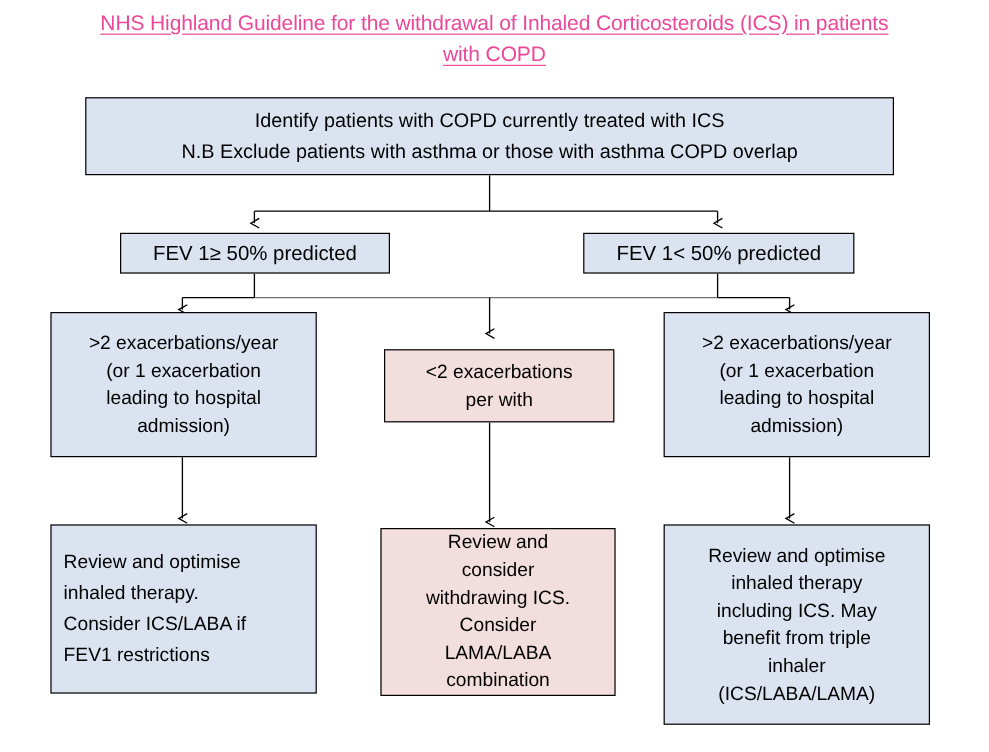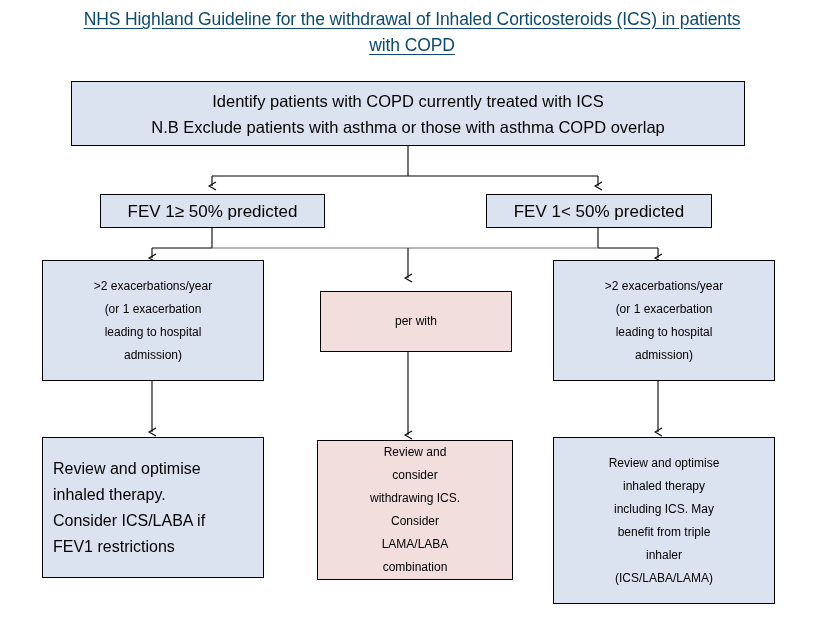--- a/index.html
+++ b/index.html
@@ -26,42 +26,42 @@
     position: absolute;
     left: 30px;
     top: 6px;
     width: 764px;
     text-align: center;
     font-size: 17.5px;
     line-height: 26px;
     letter-spacing: -0.1px;
     text-decoration: underline;
     text-underline-offset: 3px;
-    color: #0c4a6e;
+    color: #ec4899;
   }
 
   
   #connectors {
     position: absolute;
     left: 0;
     top: 0;
     width: 824px;
     height: 627px;
     pointer-events: none;
   }
 
   
   .node {
     position: absolute;
     box-sizing: border-box;
     border: 1px solid #000000;
     display: flex;
     flex-direction: column;
     justify-content: center;
-    font-size: 12px;
+    font-size: 16px;
     line-height: 23px;
     color: #000000;
   }
   .node.fill-blue { background: #dce3f0; }
   .node.fill-pink { background: #f2dedd; }
   .node.center { text-align: center; align-items: center; }
   .node.left   { text-align: left; align-items: flex-start; padding-left: 10px; }
   .node .line { display: block; white-space: nowrap; }
 
   
@@ -130,20 +130,21 @@
   </div>
 
   <div class="node fill-blue center" id="node-exac-left" style="left:42px; top:260px; width:222px; height:121px;">
     <span class="line">&gt;2 exacerbations/year</span>
     <span class="line">(or 1 exacerbation</span>
     <span class="line">leading to hospital</span>
     <span class="line">admission)</span>
   </div>
 
   <div class="node fill-pink center" id="node-exac-mid" style="left:320px; top:291px; width:192px; height:61px;">
+    <span class="line">&lt;2 exacerbations</span>
     <span class="line">per with</span>
   </div>
 
   <div class="node fill-blue center" id="node-exac-right" style="left:553px; top:260px; width:222px; height:121px;">
     <span class="line">&gt;2 exacerbations/year</span>
     <span class="line">(or 1 exacerbation</span>
     <span class="line">leading to hospital</span>
     <span class="line">admission)</span>
   </div>
 

